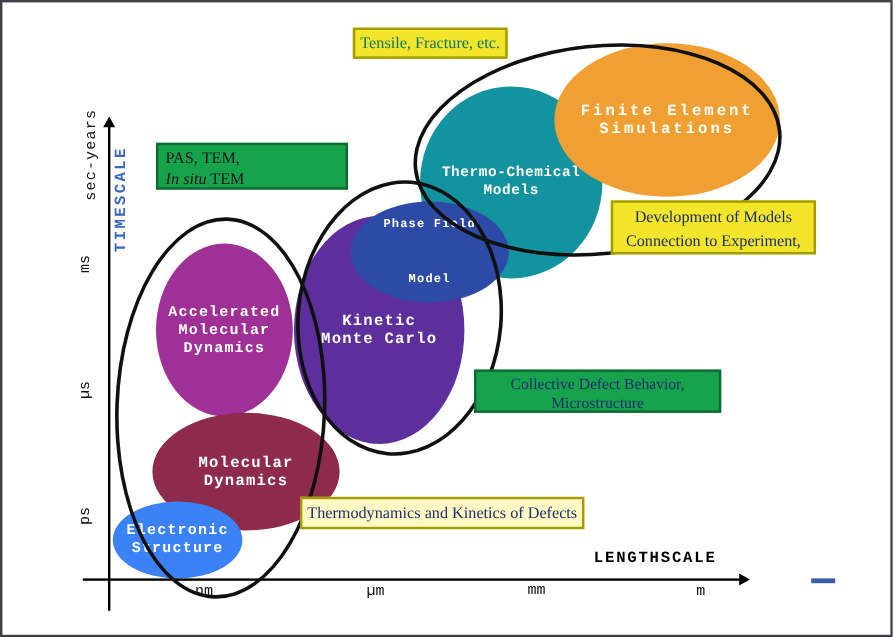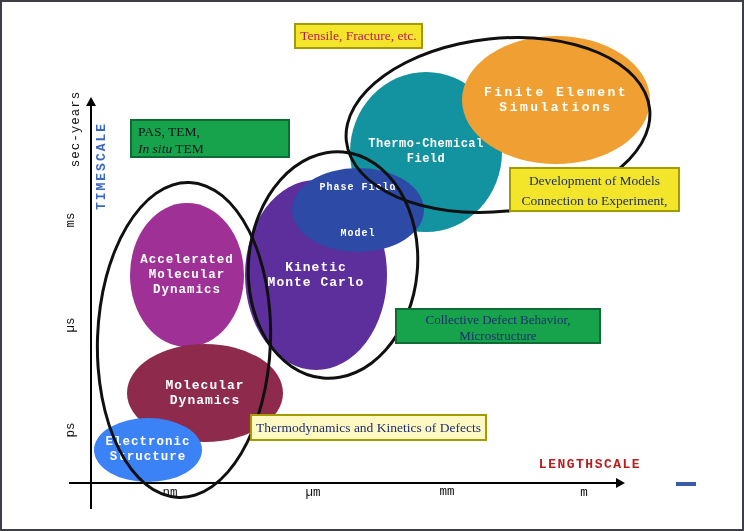--- a/index.html
+++ b/index.html
@@ -73,21 +73,21 @@
     <span class="line">Accelerated</span>
     <span class="line">Molecular</span>
     <span class="line">Dynamics</span>
   </div>
   <div class="ellipse e-kmc" style="background: rgb(92, 47, 156); color: rgb(255, 255, 255);">
     <span class="line">Kinetic</span>
     <span class="line">Monte Carlo</span>
   </div>
   <div class="ellipse e-tc" style="background: rgb(19, 146, 159); color: rgb(255, 255, 255);">
     <span class="line">Thermo-Chemical</span>
-    <span class="line">Field</span>
+    <span class="line">Models</span>
   </div>
   <div class="ellipse e-fes" style="background: rgb(240, 160, 51); color: rgb(255, 255, 255);">
     <span class="line">Finite Element</span>
     <span class="line">Simulations</span>
   </div>
   <div class="ellipse e-pf" style="background: rgb(44, 74, 166); color: rgb(255, 255, 255);">
     <span class="line">Phase Field</span>
     <span class="line">Model</span>
   </div>
   <div class="ellipse e-md" style="background: rgb(142, 42, 75); color: rgb(255, 255, 255);">
@@ -111,23 +111,23 @@
   <span class="tick vert t-secyears">sec-years</span>
   <span class="tick vert t-ms">ms</span>
   <span class="tick vert t-us">µs</span>
   <span class="tick vert t-ps">ps</span>
   <span class="axis-title y-title" style="color: rgb(58, 103, 196);">TIMESCALE</span>
 
   <span class="tick horiz t-nm">nm</span>
   <span class="tick horiz t-um">µm</span>
   <span class="tick horiz t-mm">mm</span>
   <span class="tick horiz t-m">m</span>
-  <span class="axis-title x-title" style="color: #b91c1c; margin-left: 44px;">LENGTHSCALE</span>
+  <span class="axis-title x-title" style="color: #000000;">LENGTHSCALE</span>
 
-  <div class="note n-tensile" style="border-style: solid; border-width: 2px; background: rgb(242, 229, 42); border-color: rgb(163, 155, 0); color: #be185d;">
+  <div class="note n-tensile" style="border-style: solid; border-width: 2px; background: rgb(242, 229, 42); border-color: rgb(163, 155, 0); color: #0f766e;">
     <span>Tensile, Fracture, etc.</span>
   </div>
 
   <div class="note n-pas" style="border-style: solid; border-width: 2px; background: rgb(23, 162, 76); border-color: rgb(13, 107, 51); color: rgb(21, 21, 31);">
     <span class="nline">PAS, TEM,</span>
     <span class="nline"><span class="italic">In situ</span><span> TEM</span></span>
   </div>
 
   <div class="note n-connection" style="border-style: solid; border-width: 2px; background: rgb(242, 229, 42); border-color: rgb(163, 155, 0); color: rgb(30, 47, 110);">
     <span class="nline">Development of Models</span>

